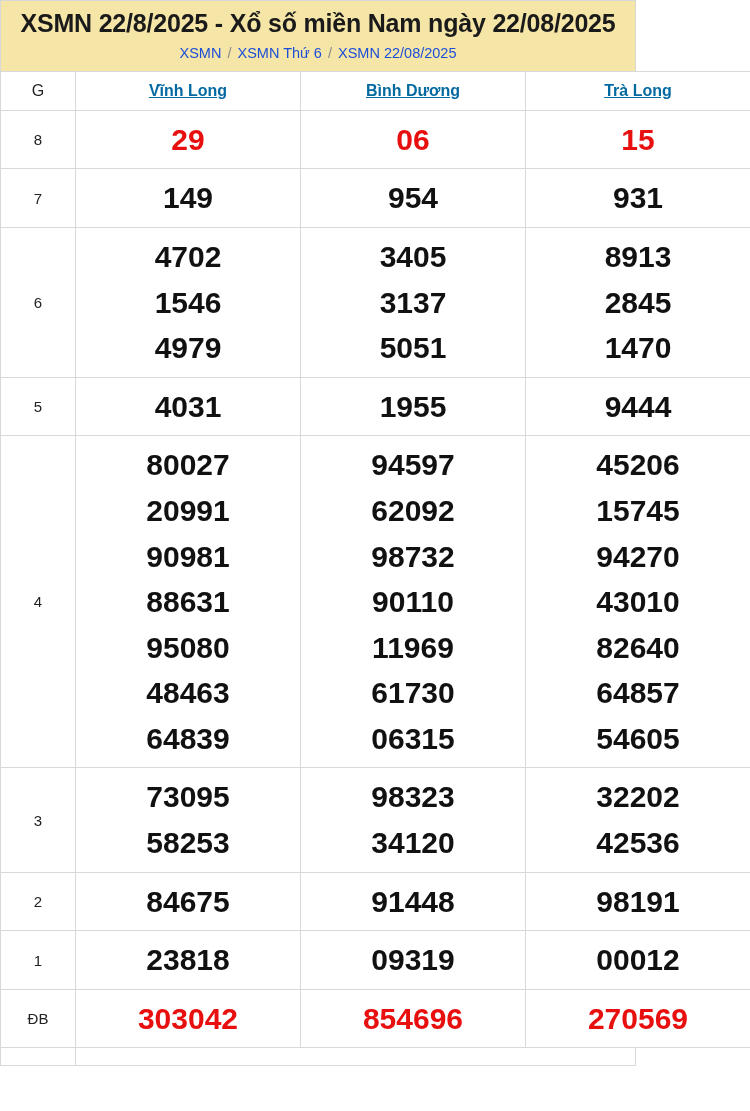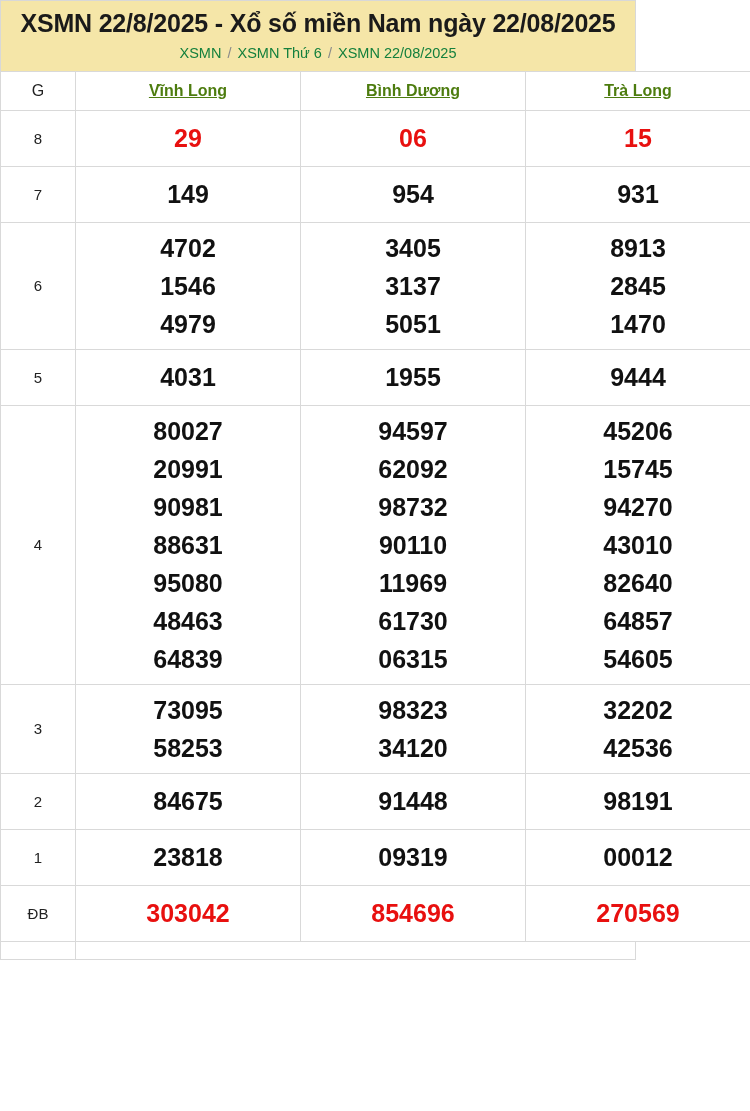--- a/index.html
+++ b/index.html
@@ -28,21 +28,21 @@
     color: #1a1a1a;
     line-height: 1.15;
     letter-spacing: -0.2px;
   }
   .breadcrumb {
     margin-top: 7px;
     font-size: 14.5px;
     color: #4a4a4a;
   }
   .breadcrumb a {
-    color: #15803d;
+    color: #1d4ed8;
     text-decoration: none;
   }
   .breadcrumb .sep {
     color: #8a8a8a;
     padding: 0 2px;
   }
   table.results {
     width: 750px;
     border-collapse: collapse;
     table-layout: fixed;
@@ -59,30 +59,30 @@
     height: 39px;
     font-size: 16px;
     font-weight: bold;
   }
   thead th.g-head {
     font-weight: normal;
     font-size: 16px;
     color: #222;
   }
   thead th a {
-    color: #4d7c0f;
+    color: #0369a1;
     text-decoration: underline;
   }
   td.g-cell {
     font-size: 15px;
     color: #222;
     font-weight: normal;
   }
   td.nums {
-    font-size: 25px;
+    font-size: 30px;
     font-weight: bold;
     color: #111;
     line-height: 1.52;
     padding: 6px 0;
   }
   td.nums.red {
     color: #e8100f;
   }
   .num-line { display: block; }
   tr.r8 td.nums { height: 56px; }

